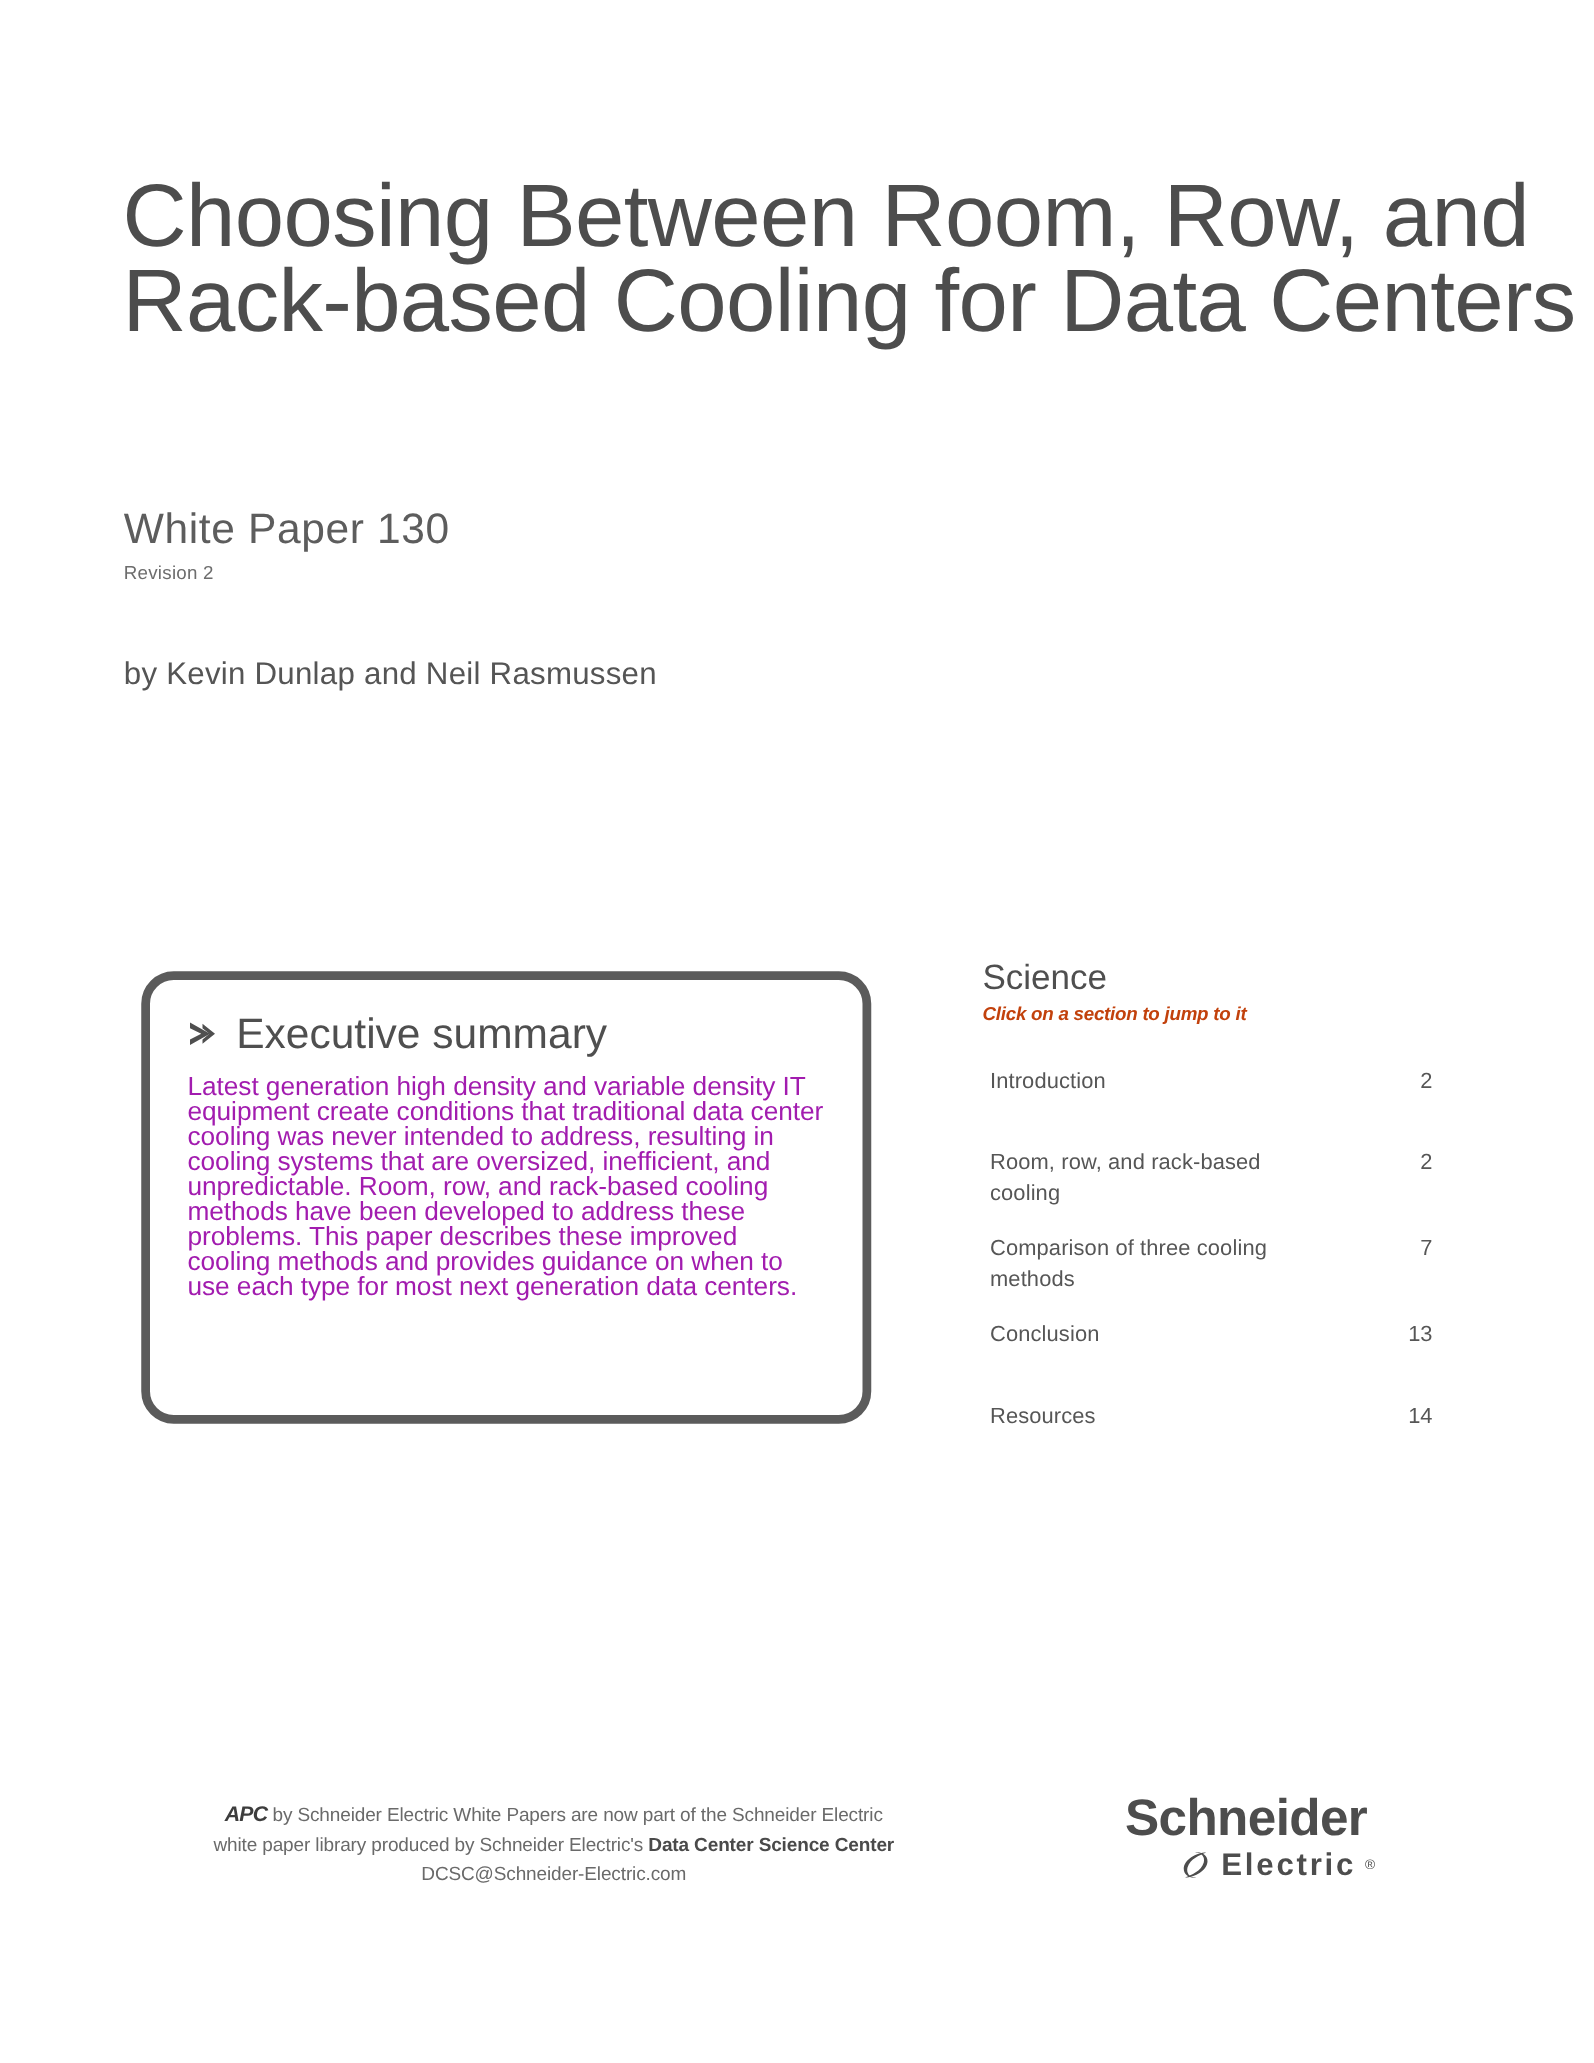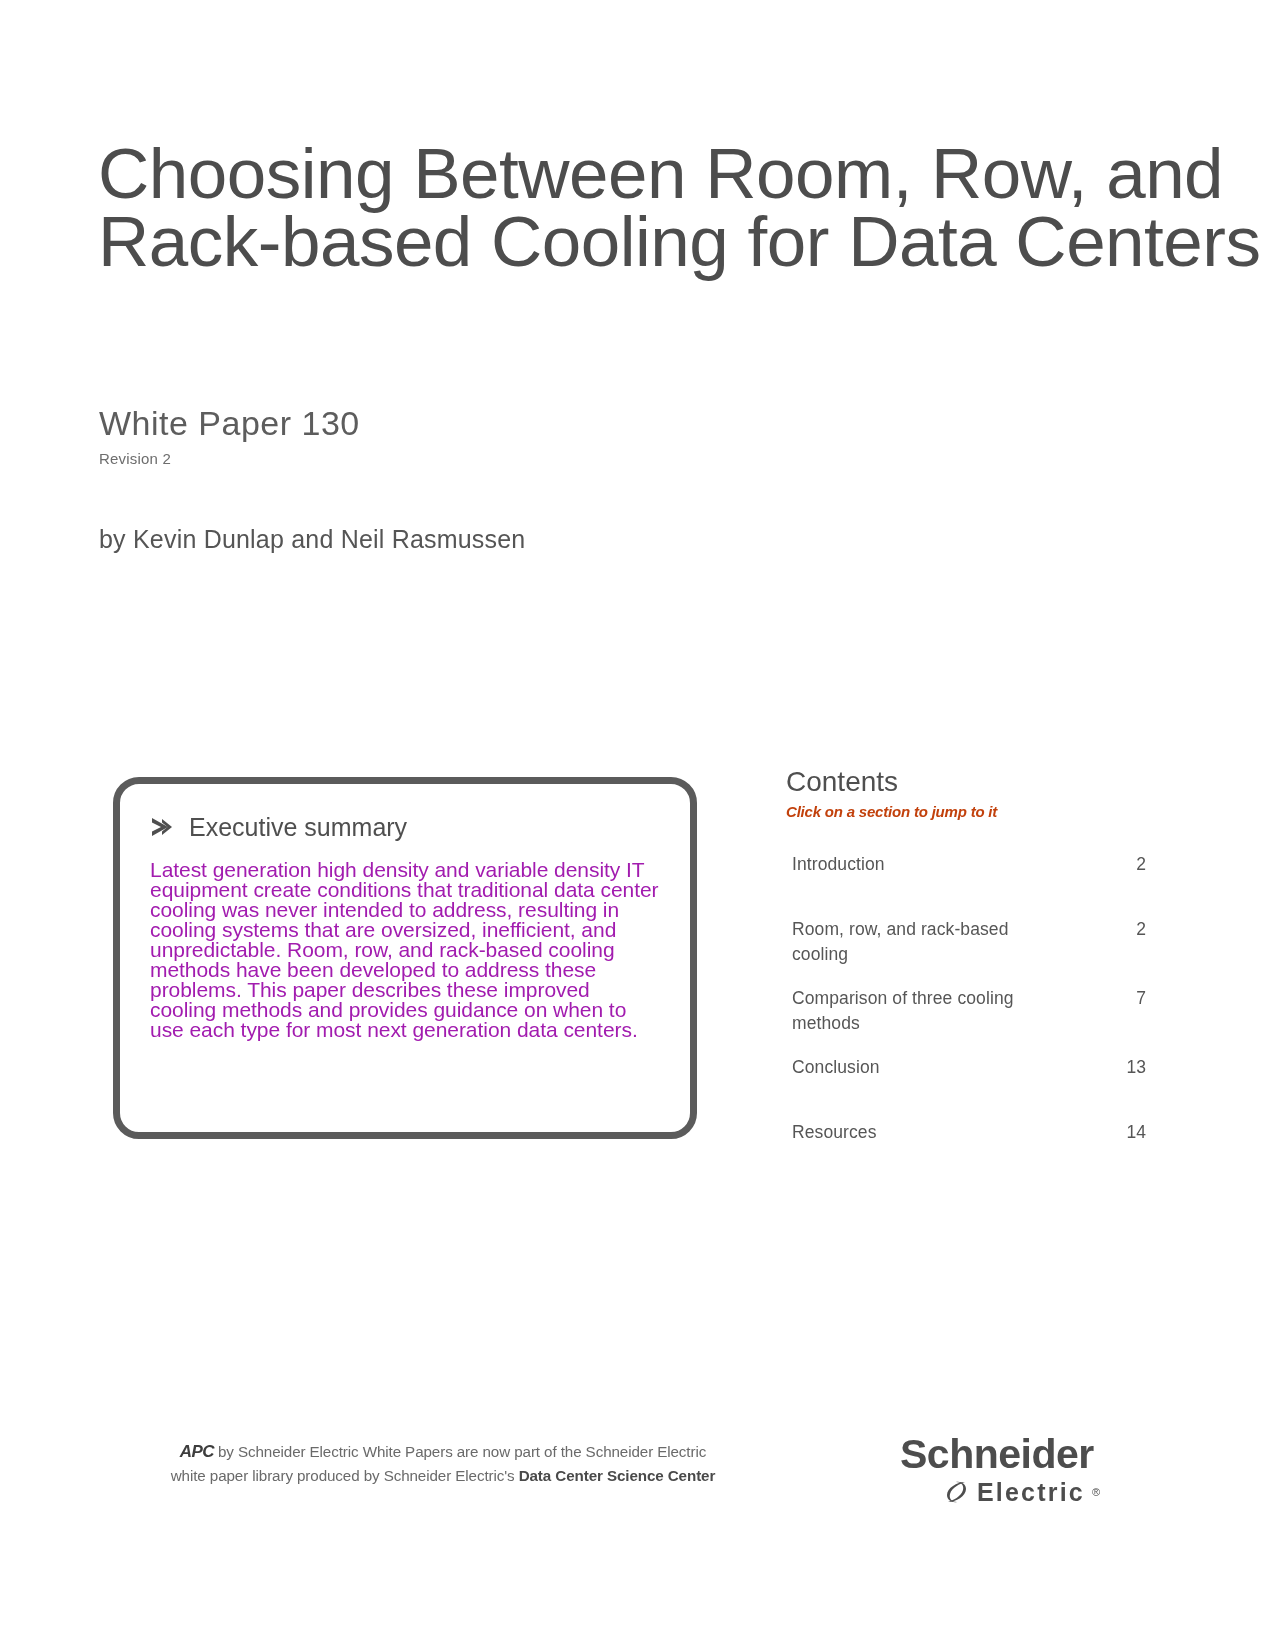--- a/index.html
+++ b/index.html
@@ -88,21 +88,21 @@
     gap: 13px;
     margin-bottom: 16px;
   }
   .chevron-icon {
     display: inline-block;
     width: 26px;
     height: 28px;
     flex: 0 0 auto;
   }
   .exec-title {
-    font-size: 25px;
+    font-size: 34px;
     line-height: 34px;
     color: #4f4f4f;
     font-weight: 400;
     letter-spacing: 0px;
   }
   .exec-body {
     font-size: 21px;
     line-height: 20px;
     color: #a21caf;
     letter-spacing: -0.05px;
@@ -250,21 +250,21 @@
             <path d="M12 6 L22 14 L12 22 L12 18.5 L17.5 14 L12 9.5 Z" fill="#4f4f4f"></path>
           </svg>
         </span>
         <span class="exec-title">Executive summary</span>
       </div>
       <div class="exec-body">Latest generation high density and variable density IT equipment create conditions that traditional data center cooling was never intended to address, resulting in cooling systems that are oversized, inefficient, and unpredictable.  Room, row, and rack-based cooling methods have been developed to address these problems.  This paper describes these improved cooling methods and provides guidance on when to use each type for most next generation data centers.</div>
     </div>
   </div>
 
   <div class="contents">
-    <div class="contents-title">Contents</div>
+    <div class="contents-title">Science</div>
     <div class="contents-sub">Click on a section to jump to it</div>
 
     <div class="toc-list">
       <div class="toc-row">
         <span class="toc-label">Introduction</span>
         <span class="toc-page">2</span>
       </div>
       <div class="toc-gap"></div>
       <div class="toc-row">
         <span class="toc-label">Room, row, and rack-based cooling</span>
@@ -288,20 +288,21 @@
     </div>
   </div>
 
   <div class="footer">
     <div class="footer-line">
       <span class="apc-logo">APC</span><span> by Schneider Electric White Papers are now part of the Schneider Electric</span>
     </div>
     <div class="footer-line">
       <span>white paper library produced by Schneider Electric's </span><span class="dcsc-bold">Data Center Science Center</span>
     </div>
+    <div class="footer-line">DCSC@Schneider-Electric.com</div>
   </div>
 
   <div class="se-logo">
     <div class="se-logo-top">Schneider</div>
     <div class="se-logo-bottom">
       <span class="se-mark">
         <svg width="26" height="26" viewBox="0 0 26 26" aria-hidden="true">
           <path d="M21 3 C13 3 3 9 3 16 C3 21 8 24 13 23 C7 23 5 19 6 15 C8 8 16 5 21 3 Z" fill="#4d4d4d"></path>
           <path d="M4 23 C12 23 22 17 22 10 C22 5 17 2 12 3 C18 3 20 7 19 11 C17 18 9 21 4 23 Z" fill="#4d4d4d"></path>
         </svg>

